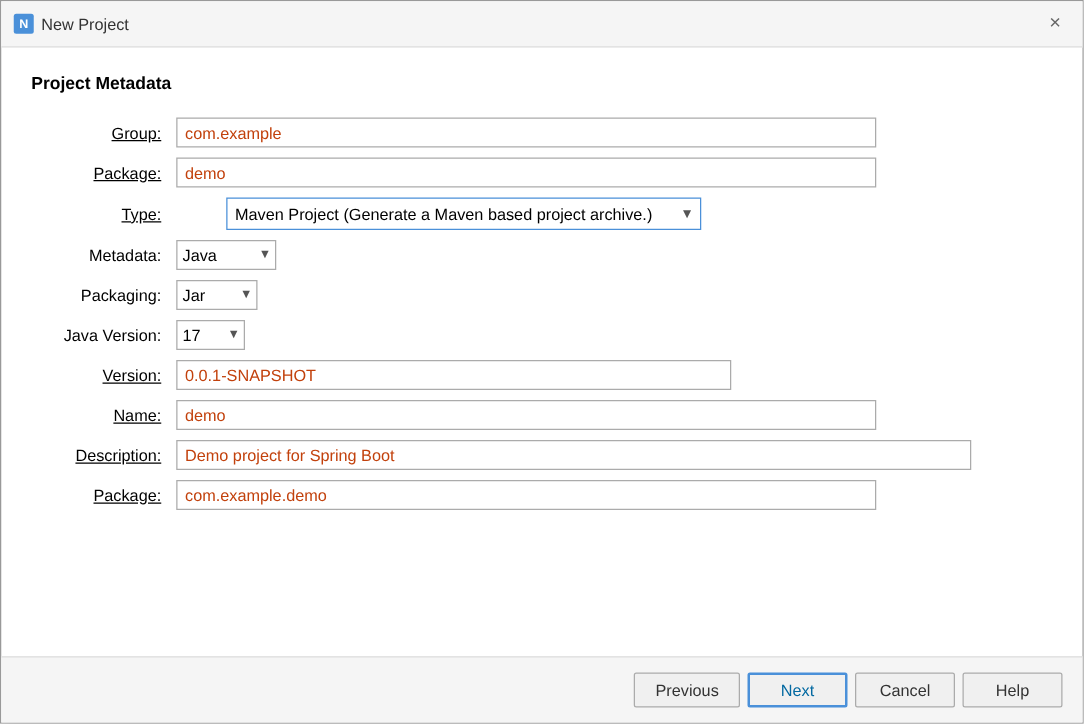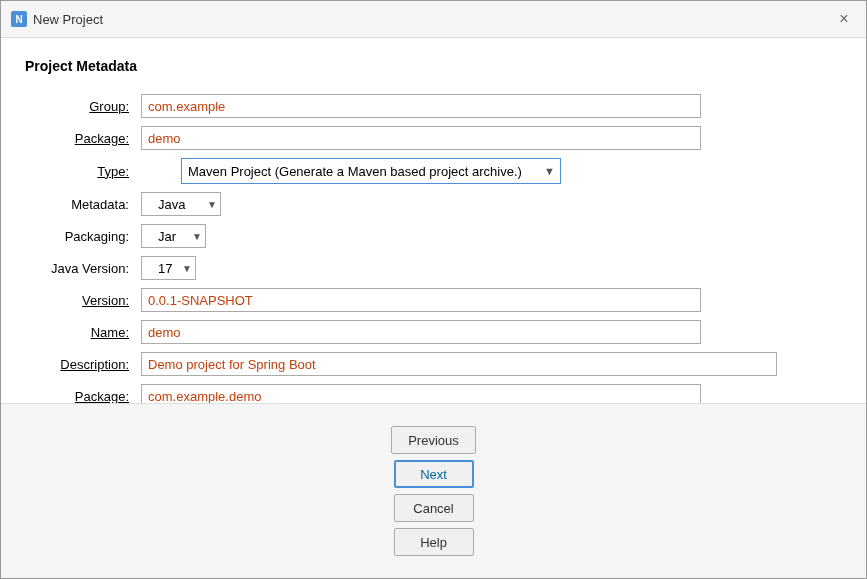--- a/index.html
+++ b/index.html
@@ -134,21 +134,21 @@
 
     .select-wrapper {
       display: inline-flex;
       align-items: center;
       position: relative;
     }
 
     .form-select {
       height: 24px;
       border: 1px solid #ababab;
-      padding: 0 16px;
+      padding: 0 4px;
       font-size: 13px;
       background: #fff;
       cursor: pointer;
       outline: none;
       appearance: none;
       -webkit-appearance: none;
       padding-right: 20px;
     }
 
     .select-arrow {
@@ -188,27 +188,26 @@
       right: 6px;
       top: 50%;
       transform: translateY(-50%);
       pointer-events: none;
       font-size: 11px;
       color: #555;
     }
 
     .dialog-footer {
       border-top: 1px solid #ddd;
-      padding: 22px 16px;
+      padding: 12px 16px;
       display: flex;
       justify-content: flex-end;
       align-items: center;
       gap: 6px;
       background: #f5f5f5;
-      flex-direction: column;
     }
 
     .footer-btn {
       height: 28px;
       min-width: 80px;
       padding: 0 16px;
       border: 1px solid #ababab;
       background: #f0f0f0;
       cursor: pointer;
       font-size: 13px;
@@ -321,21 +320,21 @@
               <span class="select-arrow">▼</span>
             </div>
           </td>
         </tr>
 
         <tr>
           <td class="label-cell">
             <span class="label-underline">Version:</span>
           </td>
           <td class="field-cell">
-            <input type="text" class="text-input" value="0.0.1-SNAPSHOT" style="width: 560px;">
+            <input type="text" class="text-input" value="0.0.1-SNAPSHOT" style="width: 444px;">
           </td>
         </tr>
 
         <tr>
           <td class="label-cell">
             <span class="label-underline">Name:</span>
           </td>
           <td class="field-cell">
             <input type="text" class="text-input" value="demo" style="width: 560px;">
           </td>

